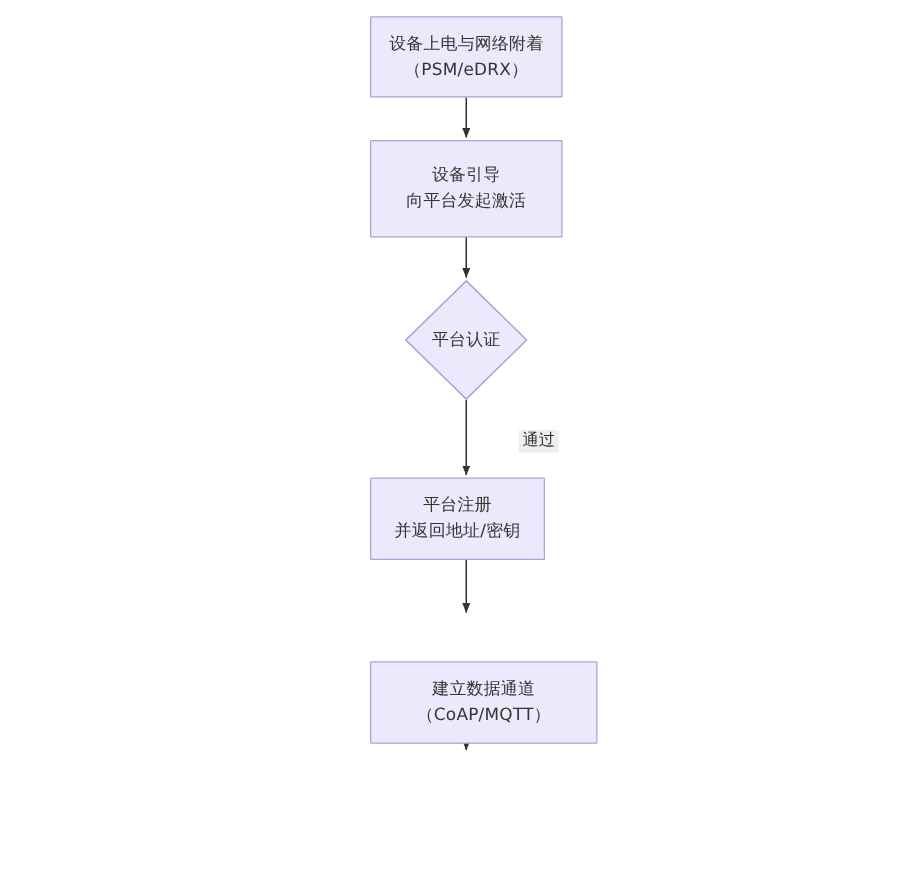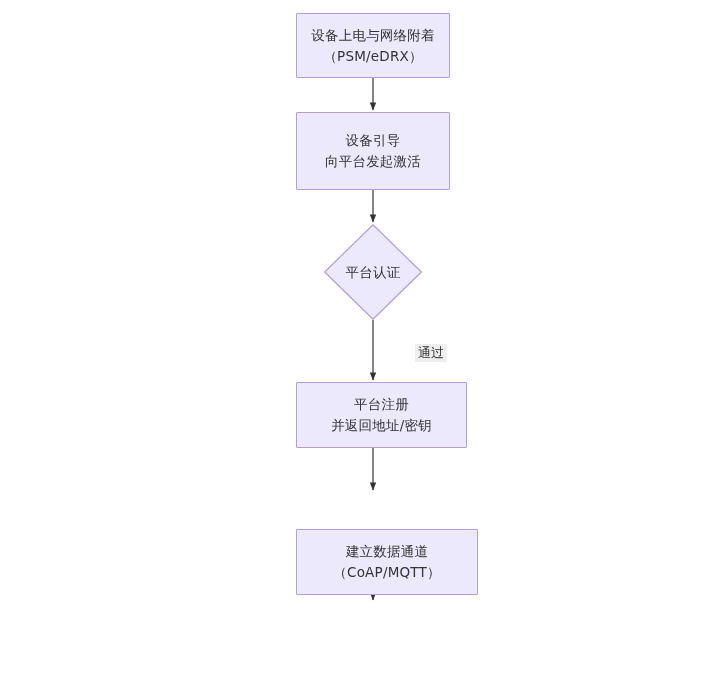--- a/index.html
+++ b/index.html
@@ -123,21 +123,21 @@
 向平台发起激活</div>
   </div>
 
   <div class="node node-decision" style="left:324px; top:224px; width:98px; height:96px;">
     <svg class="diamond-shape" viewBox="0 0 98 96" preserveAspectRatio="none" xmlns="http://www.w3.org/2000/svg">
       <polygon points="49,0.7 97.3,48 49,95.3 0.7,48" fill="#ebe9fb" stroke="#b39ddb" stroke-width="1.2"></polygon>
     </svg>
     <div class="node-label">平台认证</div>
   </div>
 
-  <div class="node node-process" style="left:296px; top:382px; width:171px; height:66px;">
+  <div class="node node-process" style="left:296px; top:382px; width:140px; height:66px;">
     <div class="node-label">平台注册
 并返回地址/密钥</div>
   </div>
 
   <div class="node node-process" style="left:296px; top:492px; width:182px; height:66px;margin-top:37px;">
     <div class="node-label">建立数据通道
 （CoAP/MQTT）</div>
   </div>
 
 

